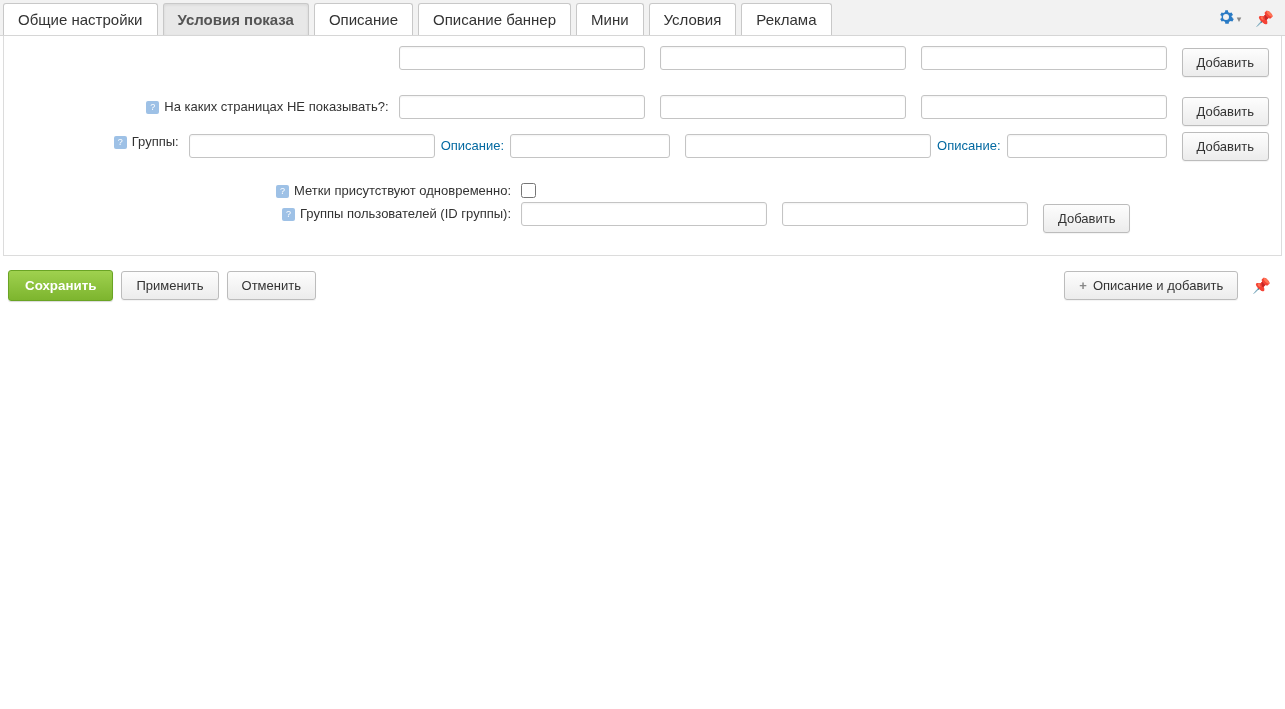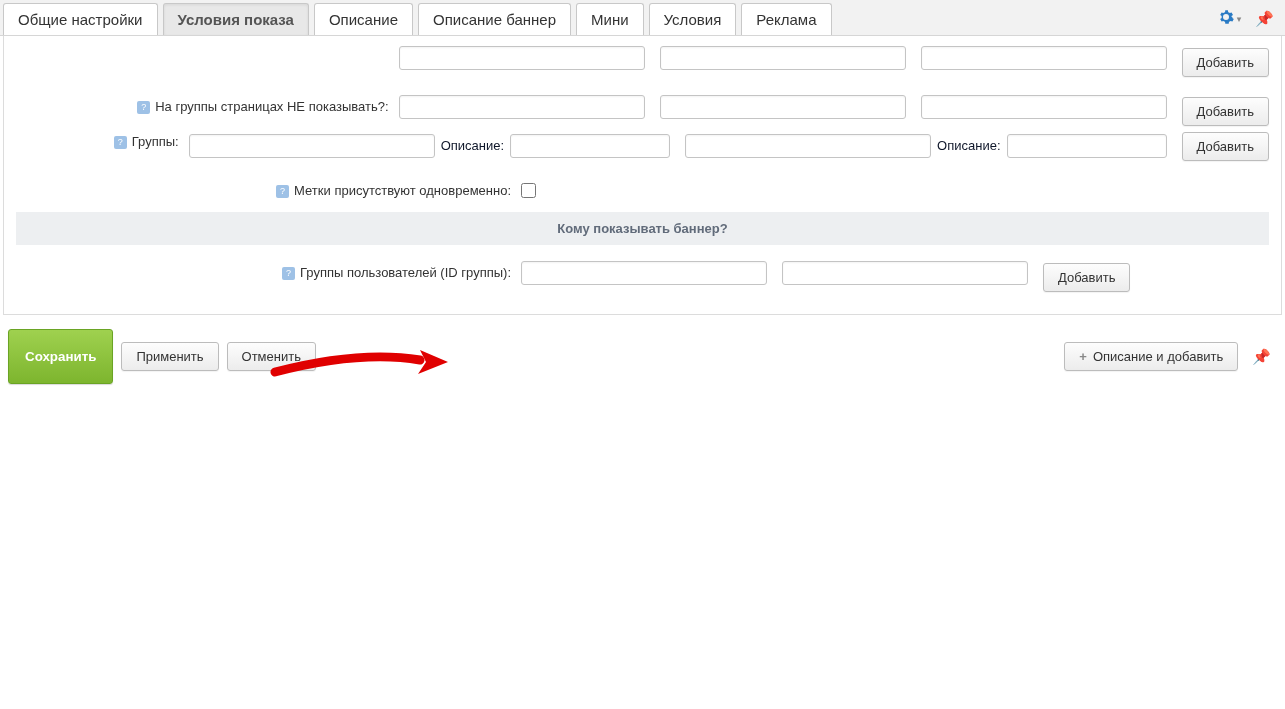--- a/index.html
+++ b/index.html
@@ -128,21 +128,21 @@
   padding: 9px 0;
   margin: 14px 0 16px 0;
   font-size: 13px;
 }
 
 .paired-row {
   display: flex;
   align-items: center;
   gap: 6px;
 }
-.desc-label { font-size: 13px; color: #0f172a; }
+.desc-label { font-size: 13px; color: #0369a1; }
 .desc-input {
   width: 160px;
   height: 24px;
   border: 1px solid #c4c4c4;
   border-radius: 3px;
   padding: 2px 6px;
   font-size: 13px;
   box-shadow: inset 0 1px 2px rgba(0,0,0,0.05);
 }
 
@@ -157,21 +157,21 @@
   display: flex;
   align-items: center;
   padding: 14px 8px;
   gap: 8px;
 }
 .btn-primary {
   background: linear-gradient(#9fd14f, #7db52e);
   border: 1px solid #6aa424;
   color: #fff;
   font-weight: bold;
-  padding: 19px 16px;
+  padding: 7px 16px;
   border-radius: 3px;
   cursor: pointer;
   box-shadow: 0 1px 1px rgba(0,0,0,0.15);
 }
 .footer-spacer { flex: 1; }
 .btn-save-add {
   display: flex;
   align-items: center;
   gap: 6px;
 }
@@ -237,21 +237,21 @@
         <input type="text" class="txt" style="">
         <input type="text" class="txt" style="">
         <button class="btn btn-add">Добавить</button>
       </div>
     </div>
 
     <div style="height:14px"></div>
 
     <div class="form-row">
       <div class="form-label-cell">
-        <span class="help-icon">?</span><span>На группы страницах НЕ показывать?:</span>
+        <span class="help-icon">?</span><span>На каких страницах НЕ показывать?:</span>
       </div>
       <div class="form-controls">
         <input type="text" class="txt" style="">
         <input type="text" class="txt" style="">
         <input type="text" class="txt" style="">
         <button class="btn btn-add">Добавить</button>
       </div>
     </div>
 
 
@@ -278,21 +278,20 @@
 
     <div class="form-row" style="align-items:flex-end;">
       <div class="form-label-cell">
         <span class="help-icon">?</span><span>Метки присутствуют одновременно:</span>
       </div>
       <div class="form-controls" style="padding-top:3px;">
         <input type="checkbox" class="chk" style="">
       </div>
     </div>
 
-    <div class="section-header">Кому показывать баннер?</div>
 
     <div class="form-row">
       <div class="form-label-cell">
         <span class="help-icon">?</span><span>Группы пользователей (ID группы):</span>
       </div>
       <div class="form-controls">
         <input type="text" class="txt" style="">
         <input type="text" class="txt" style="">
         <button class="btn btn-add">Добавить</button>
       </div>

